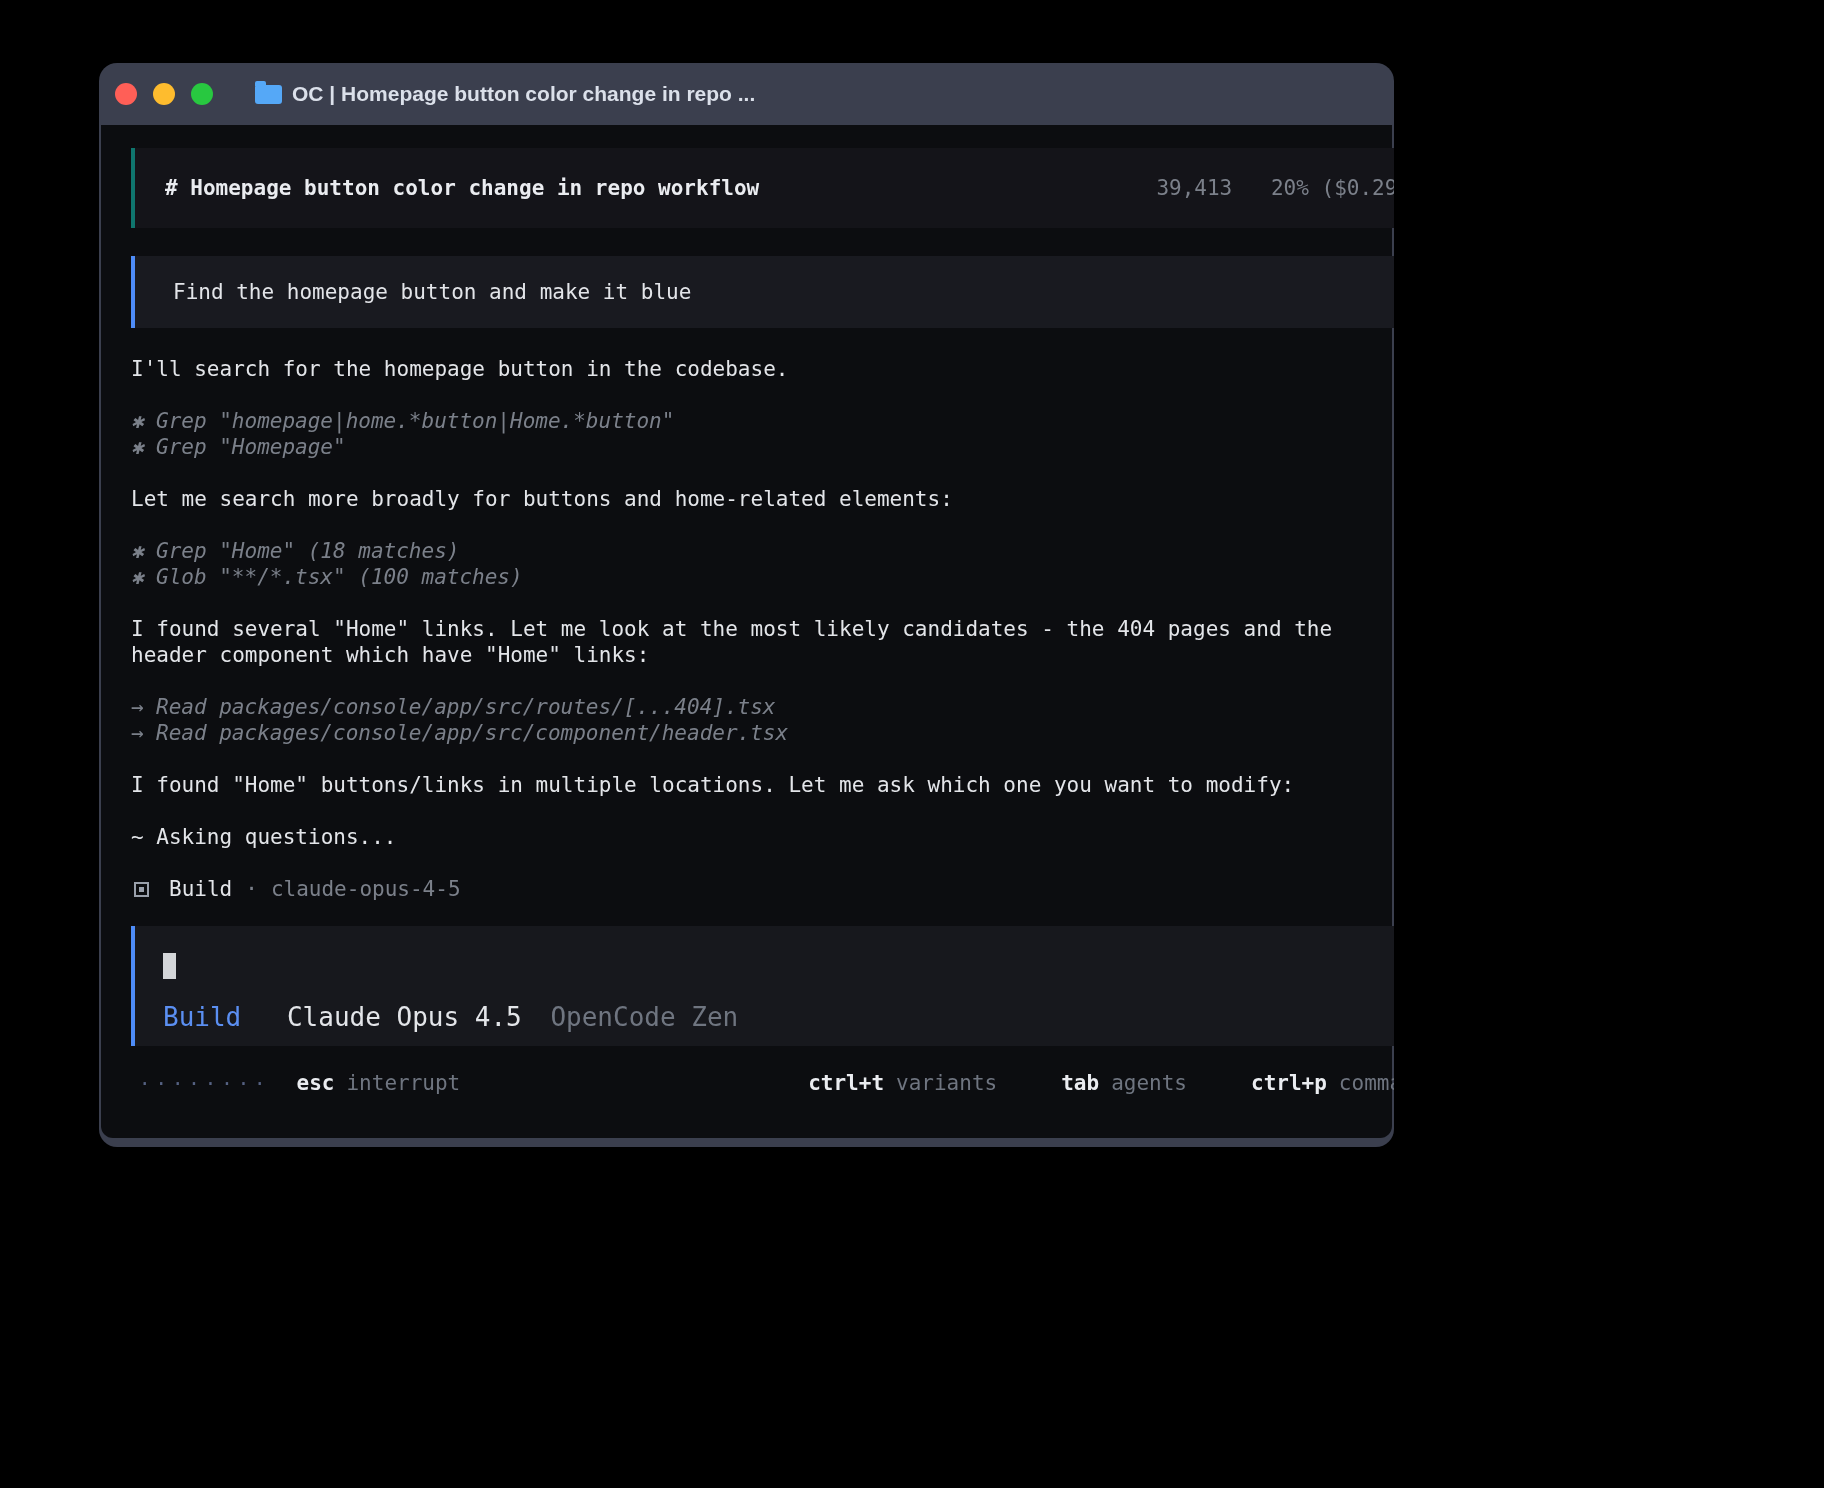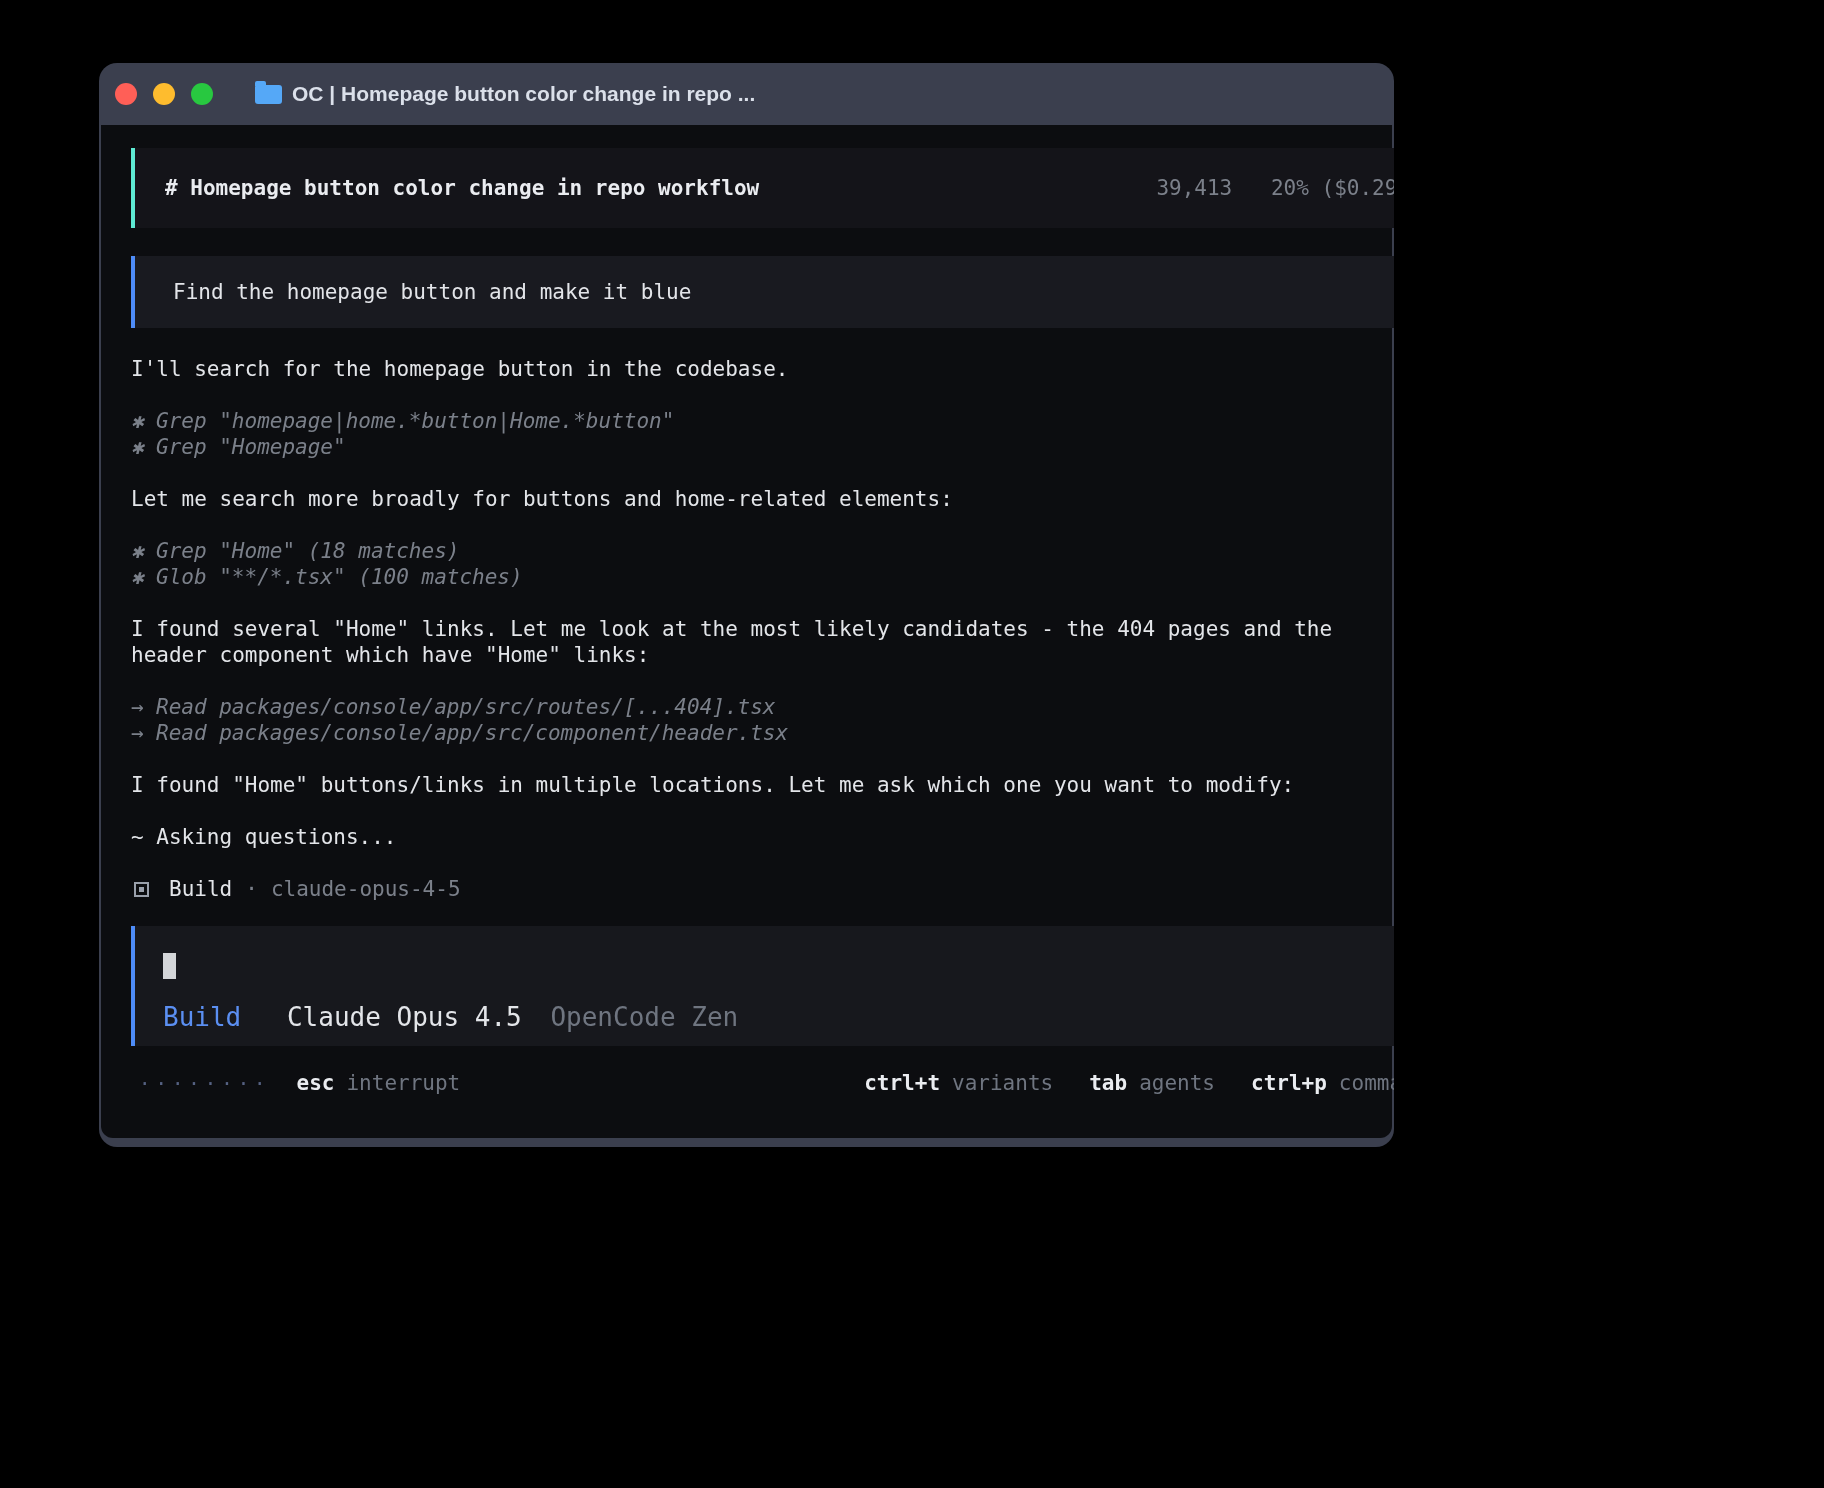--- a/index.html
+++ b/index.html
@@ -18,21 +18,21 @@
                  border-radius:2px 3px 3px 3px; margin:0 10px 0 26px; flex:0 0 auto; }
   .folder-icon::before { content:""; position:absolute; top:-4px; left:0; width:11px; height:5px;
                  background:#55a8f7; border-radius:2px 2px 0 0; }
   .win-title { color:#dbe0ea; font-weight:bold; font-size:21px; white-space:nowrap; }
 
   .content { background:#0c0d10; border-radius:0 0 12px 12px; height:1013px;
              padding:23px 0 0 30px; }
   .column { width:1309px; }
 
   .session-header { display:flex; justify-content:space-between; align-items:center;
-             height:80px; background:#141419; border-left:4px solid #5eead4;
+             height:80px; background:#141419; border-left:4px solid #0f766e;
              padding:0 30px; margin-bottom:28px; }
   .session-title { color:#eaecf0; font-weight:bold; font-size:21px; }
   .session-stats { color:#7b808a; font-size:21px; }
   .session-stats .ctx { margin-left:26px; }
 
   .user-msg { display:flex; align-items:center; height:72px; background:#191a20;
               border-left:4px solid #4e8cf8; padding:0 38px; margin-bottom:28px;
               color:#e3e5e9; font-size:21px; }
 
   .msg { color:#e3e5e9; font-size:21px; line-height:26px; margin-bottom:26px;
@@ -55,21 +55,21 @@
   .input-meta { margin-top:25px; font-size:26px; line-height:26px; }
   .mode-label { color:#5b8ff2; }
   .model-label { color:#e3e5e9; margin-left:30px; }
   .provider-label { color:#6f7580; margin-left:13px; }
 
   .statusbar { display:flex; align-items:center; width:1309px; margin-top:24px;
                font-size:21px; line-height:26px; }
   .spinner { color:#566283; letter-spacing:5px; margin:0 26px 0 8px; font-size:19px; }
   .key { color:#eaecf0; font-weight:bold; }
   .hint { color:#6f7580; margin-left:12px; }
-  .sb-right { margin-left:auto; display:flex; }
+  .sb-right { margin-left:auto; display:flex;gap:28px; }
   .sb-pair { margin-left:36px; }
 </style>
 </head>
 <body>
 
 <div class="window">
   <div class="titlebar">
     <span class="light red"></span>
     <span class="light yellow"></span>
     <span class="light green"></span>

